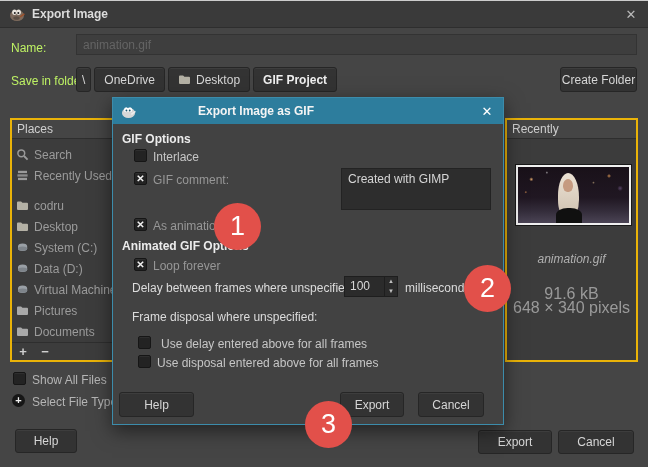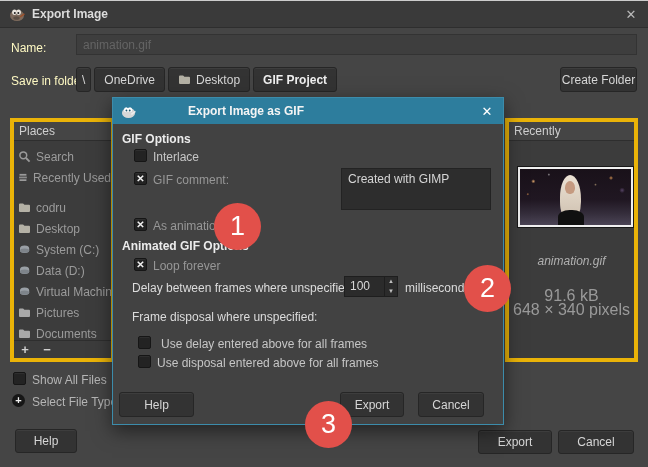--- a/index.html
+++ b/index.html
@@ -10,35 +10,35 @@
 
   
   .titlebar { position:absolute; left:0; top:1px; width:648px; height:27px; background:#3a3a3a;
               border-bottom:1px solid #2e2e2e; display:flex; align-items:center; }
   .titlebar .app-icon { margin-left:9px; width:16px; height:16px; }
   .titlebar .title { margin-left:7px; color:#dcdcdc;font-weight:bold; }
   .close-btn { position:absolute; right:0; top:0; width:34px; height:27px; display:flex;
                align-items:center; justify-content:center; color:#b9b9b9; font-size:13px; cursor:pointer; }
 
   
-  .field-label { position:absolute; color:#fef9c3; }
+  .field-label { position:absolute; color:#bef264; }
   .name-input { position:absolute; left:76px; top:34px; width:561px; height:21px; background:#3e3e3e;
                 border:1px solid #333333; color:#646464; font-size:12px; padding:0 6px;
                 font-family:"Liberation Sans", sans-serif; }
   .crumbs { position:absolute; left:76px; top:67px; display:flex; gap:3px; }
   .btn { background:#333333; border:1px solid #262626; border-radius:3px; color:#d6d6d6;
          font-size:12px; display:flex; align-items:center; justify-content:center;
          box-shadow: inset 0 1px 0 rgba(255,255,255,0.05); cursor:pointer; }
   .crumb { height:25px; padding:0 9px; gap:5px; }
   .crumb.active { font-weight:bold; color:#efefef; }
   .create-folder { position:absolute; left:560px; top:67px; width:77px; height:25px; }
 
   
   .panel { position:absolute; top:118px; width:105px; height:244px; background:#3c3c3c;
-           border:4px solid #eab308; }
+           border:2px solid #eab308; }
   .panel-header { height:19px; background:#454545; border-bottom:1px solid #2e2e2e; color:#cfcfcf;
                   line-height:18px; padding-left:5px; }
   .places { left:10px; }
   .place-item { height:21px; display:flex; align-items:center; gap:5px; padding-left:4px;
                 color:#9b9b9b; white-space:nowrap; overflow:hidden; cursor:pointer; }
   .place-item.sep-before { margin-top:9px; }
   .places-footer { position:absolute; left:0; bottom:0; width:100%; height:18px;
                    border-top:1px solid #2e2e2e; display:flex; align-items:center; }
   .pf-btn { width:22px; text-align:center; color:#cfcfcf; font-size:13px; font-weight:bold; cursor:pointer; }
 
@@ -72,21 +72,21 @@
   .expander { position:absolute; left:12px; top:394px; width:13px; height:13px; border-radius:50%;
               background:#161616; color:#f0f0f0; font-size:11px; font-weight:bold; line-height:12px;
               text-align:center; cursor:pointer; }
 
   
   .gif-dialog { position:absolute; left:112px; top:97px; width:392px; height:328px; background:#424242;
                 border:1px solid #3c8cab; box-shadow:0 6px 18px rgba(0,0,0,.5); z-index:10; }
   .gif-titlebar { position:absolute; left:0; top:0; width:100%; height:26px; background:#2d7d9d;
                   display:flex; align-items:center; }
   .gif-titlebar .app-icon { margin-left:8px; width:15px; height:15px; }
-  .gif-titlebar .title { margin-left:4px; color:#f4f4f4; font-weight:bold;padding-left:48px; }
+  .gif-titlebar .title { margin-left:14px; color:#f4f4f4; font-weight:bold;padding-left:48px; }
   .gif-close { position:absolute; right:4px; top:3px; width:24px; height:20px; display:flex;
                align-items:center; justify-content:center; color:#ffffff; font-size:13px; cursor:pointer; }
   .sect-header { position:absolute; color:#ececec; font-weight:bold; }
   .dlg-label { position:absolute; }
   .lbl-dim { color:#979797; } .lbl-mid { color:#c6c6c6; } .lbl-bright { color:#dcdcdc; }
   .comment-box { position:absolute; left:228px; top:70px; width:150px; height:42px; background:#2d2d2d;
                  border:1px solid #232323; color:#d6d6d6; font-size:12px; padding:3px 6px;
                  font-family:"Liberation Sans", sans-serif; resize:none; overflow:hidden; }
   .spin { position:absolute; left:231px; top:178px; width:54px; height:21px; background:#2b2b2b;
           border:1px solid #1e1e1e; display:flex; }

